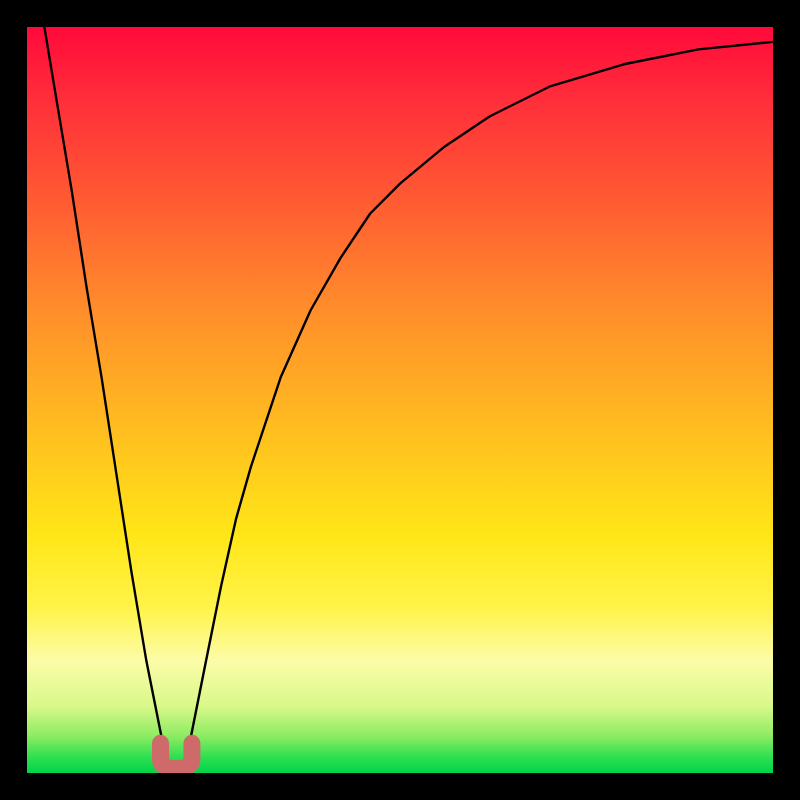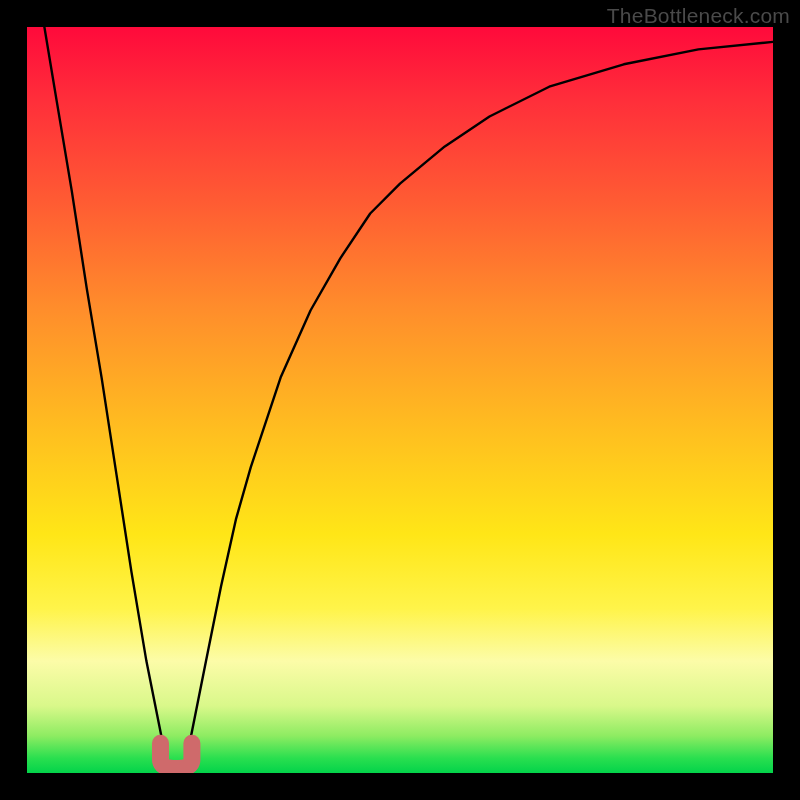--- a/index.html
+++ b/index.html
@@ -67,14 +67,13 @@
 <body>
 
 <div class="frame">
   <div class="plot">
     <div class="gradient"></div>
     <svg class="curves" viewBox="0 0 746 746" preserveAspectRatio="none">
       <path d="M0.0 -111.9 L14.9 -14.9 L29.8 74.6 L44.8 164.1 L59.7 261.1 L74.6 350.6 L89.5 447.6 L104.4 544.6 L119.4 634.1 L134.3 708.7 L141.7 738.5 L149.2 746.0 L156.7 738.5 L164.1 708.7 L179.0 634.1 L194.0 559.5 L208.9 492.4 L223.8 440.1 L253.6 350.6 L283.5 283.5 L313.3 231.3 L343.2 186.5 L373.0 156.7 L417.8 119.4 L462.5 89.5 L522.2 59.7 L596.8 37.3 L671.4 22.4 L746.0 14.9" fill="none" stroke="#000" stroke-width="2.4" stroke-linecap="round" stroke-linejoin="round"></path>
       <path d="M 133.5 716.2 L 133.5 732.5 Q 133.5 741.5 149.2 741.5 Q 164.9 741.5 164.9 732.5 L 164.9 716.2" fill="none" stroke="#cf6a6b" stroke-width="17" stroke-linecap="round" stroke-linejoin="round"></path>
     </svg>
   </div>
-  <div class="watermark">TheBottleneck.com</div>
 </div>
 
 </body></html>

